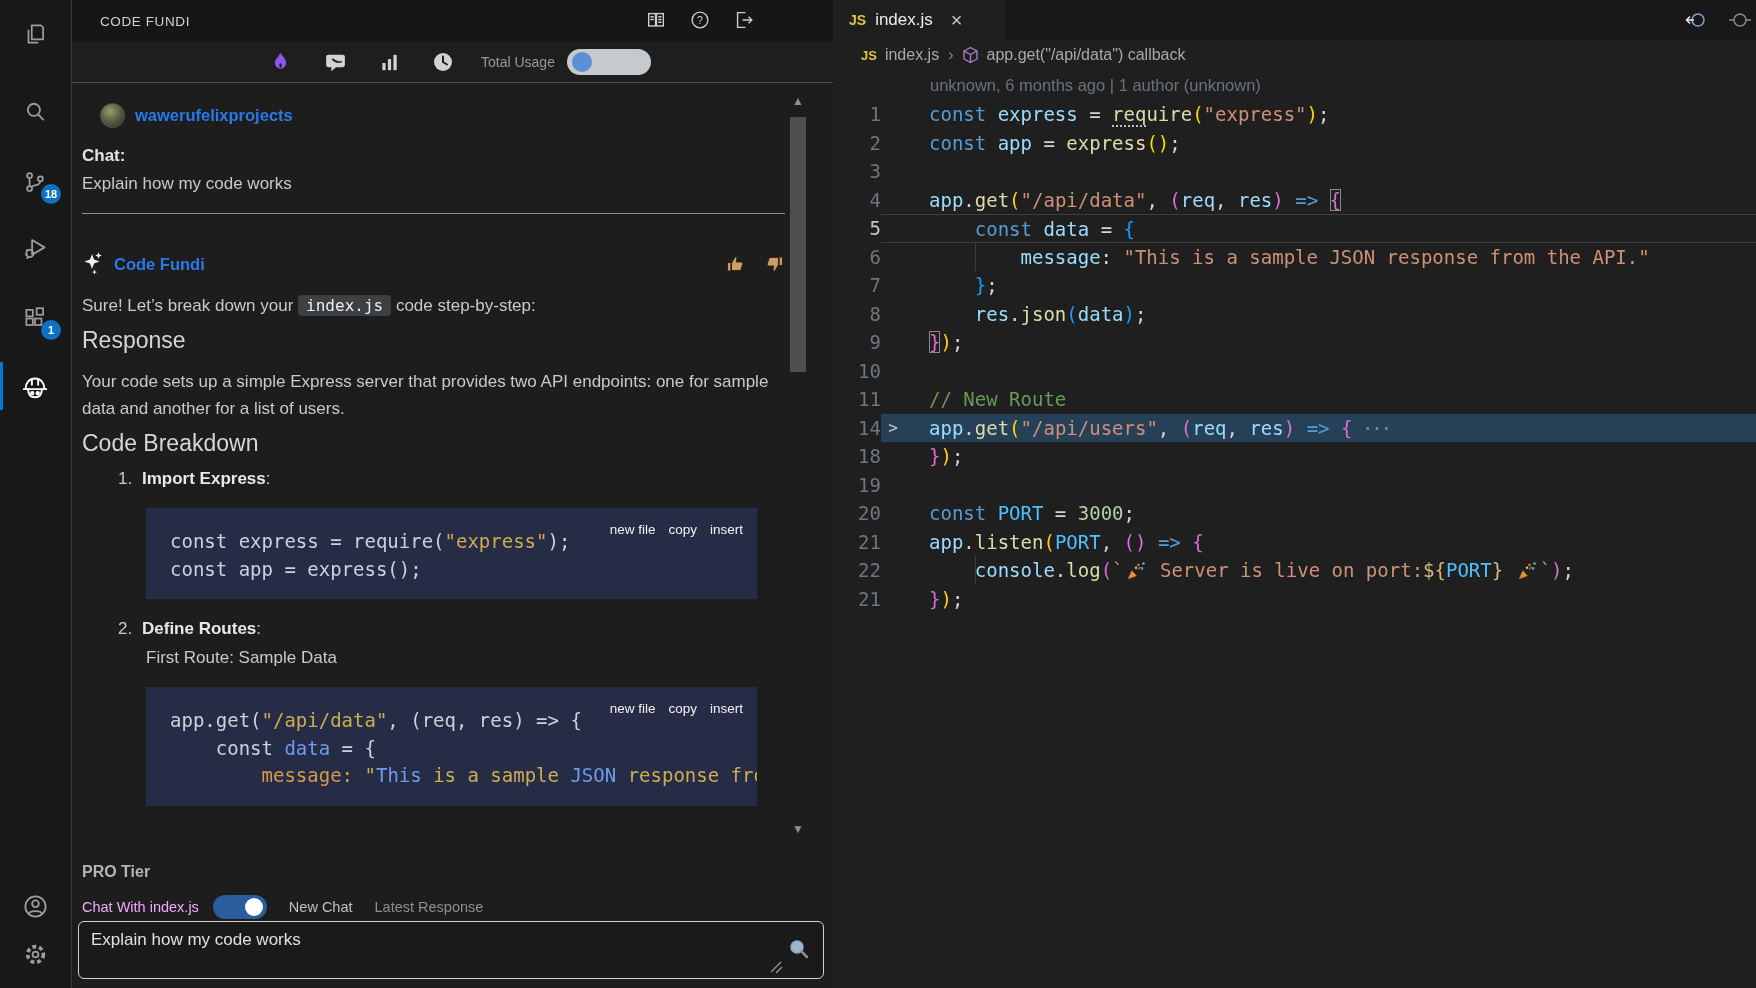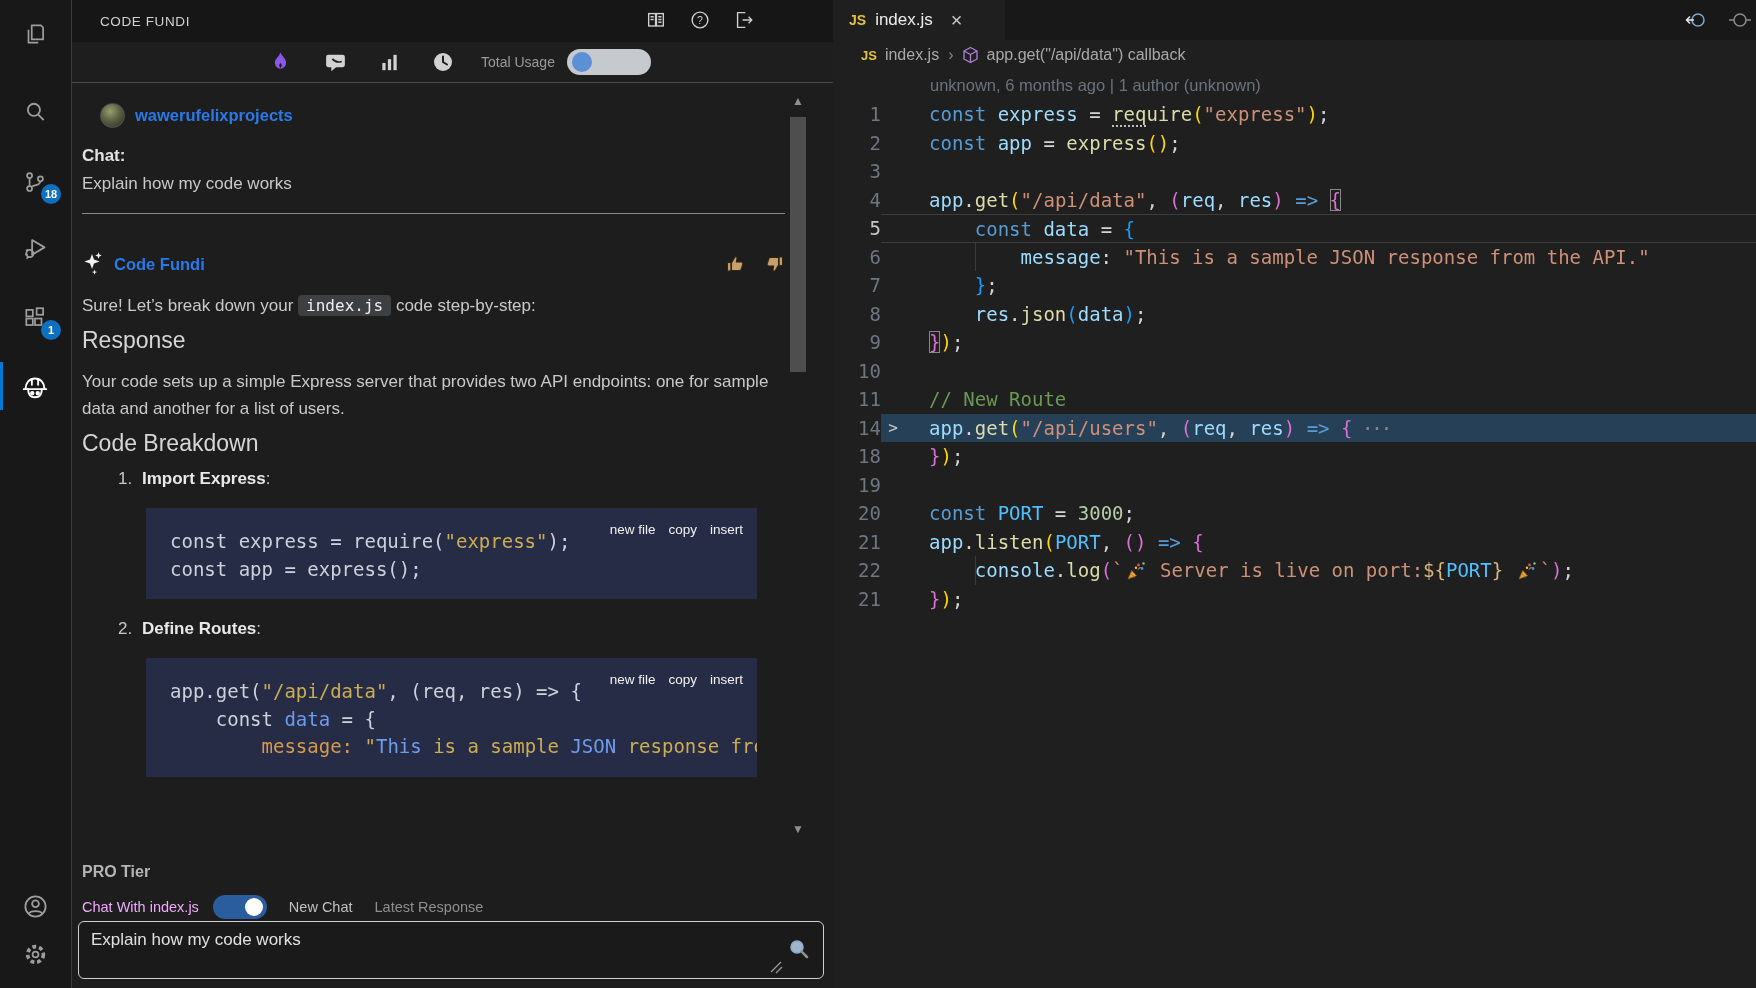--- a/index.html
+++ b/index.html
@@ -280,20 +280,21 @@
               <span>new file</span>
               <span>copy</span>
               <span>insert</span>
             </div>
             <div class="lines"><div><span class="ck-p">const express = require(</span><span class="ck-s">"express"</span><span class="ck-p">);</span></div><div><span class="ck-p">const app = express();</span></div></div>
           </div>
           <div class="c-num">
             <span class="n">2.</span>
             <span><b>Define Routes</b>:</span>
           </div>
+          <div class="c-plain">First Route: Sample Data</div>
           <div class="c-code">
             <div class="acts">
               <span>new file</span>
               <span>copy</span>
               <span>insert</span>
             </div>
             <div class="lines"><div><span class="ck-p">app.get(</span><span class="ck-s">"/api/data"</span><span class="ck-p">, (req, res) =&gt; {</span></div><div><span class="ck-p">    const </span><span class="ck-v">data</span><span class="ck-p"> = {</span></div><div><span class="ck-p">        </span><span class="ck-o">message:</span><span class="ck-p"> </span><span class="ck-s">"</span><span class="ck-v">This</span><span class="ck-s"> is a sample </span><span class="ck-v">JSON</span><span class="ck-s"> response from the API."</span></div></div>
           </div>
         </div>
     </div>

